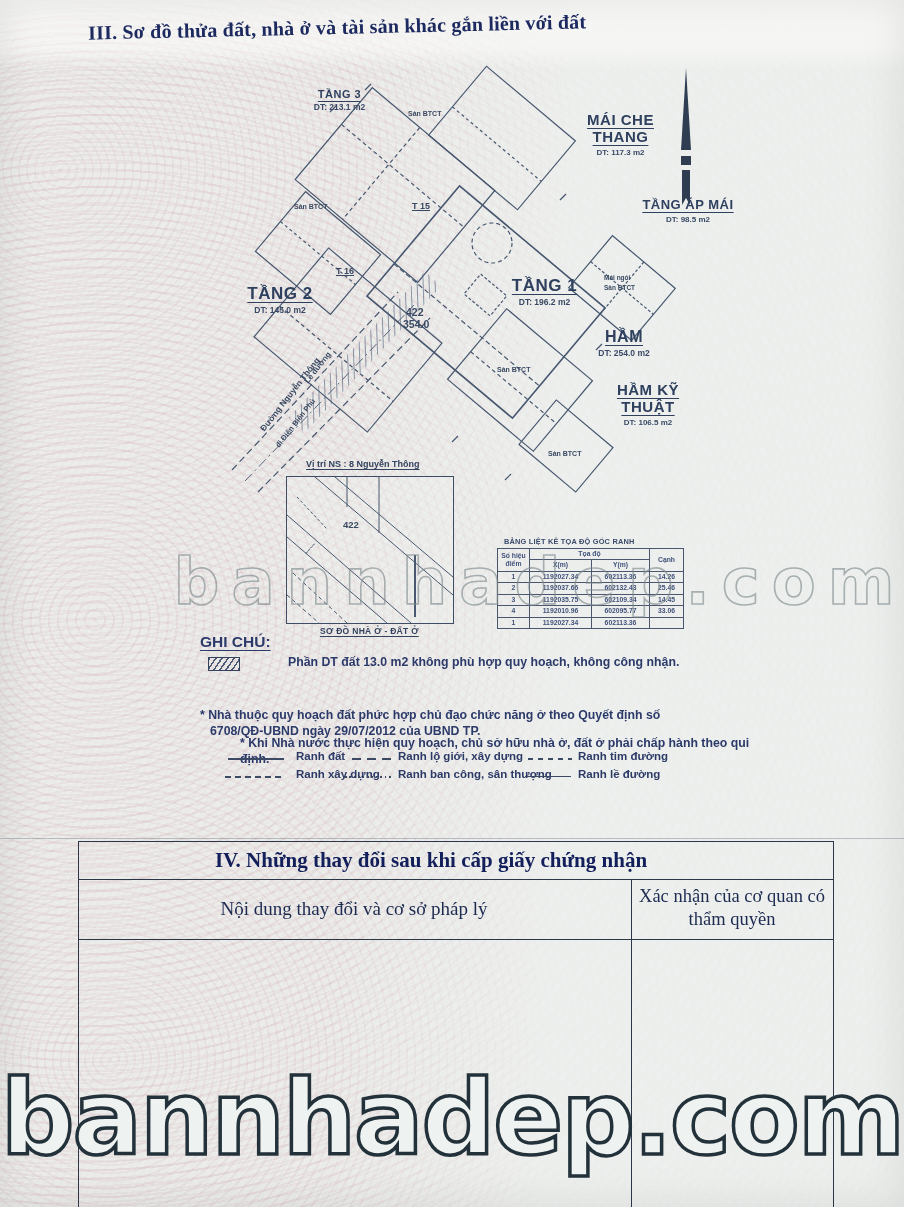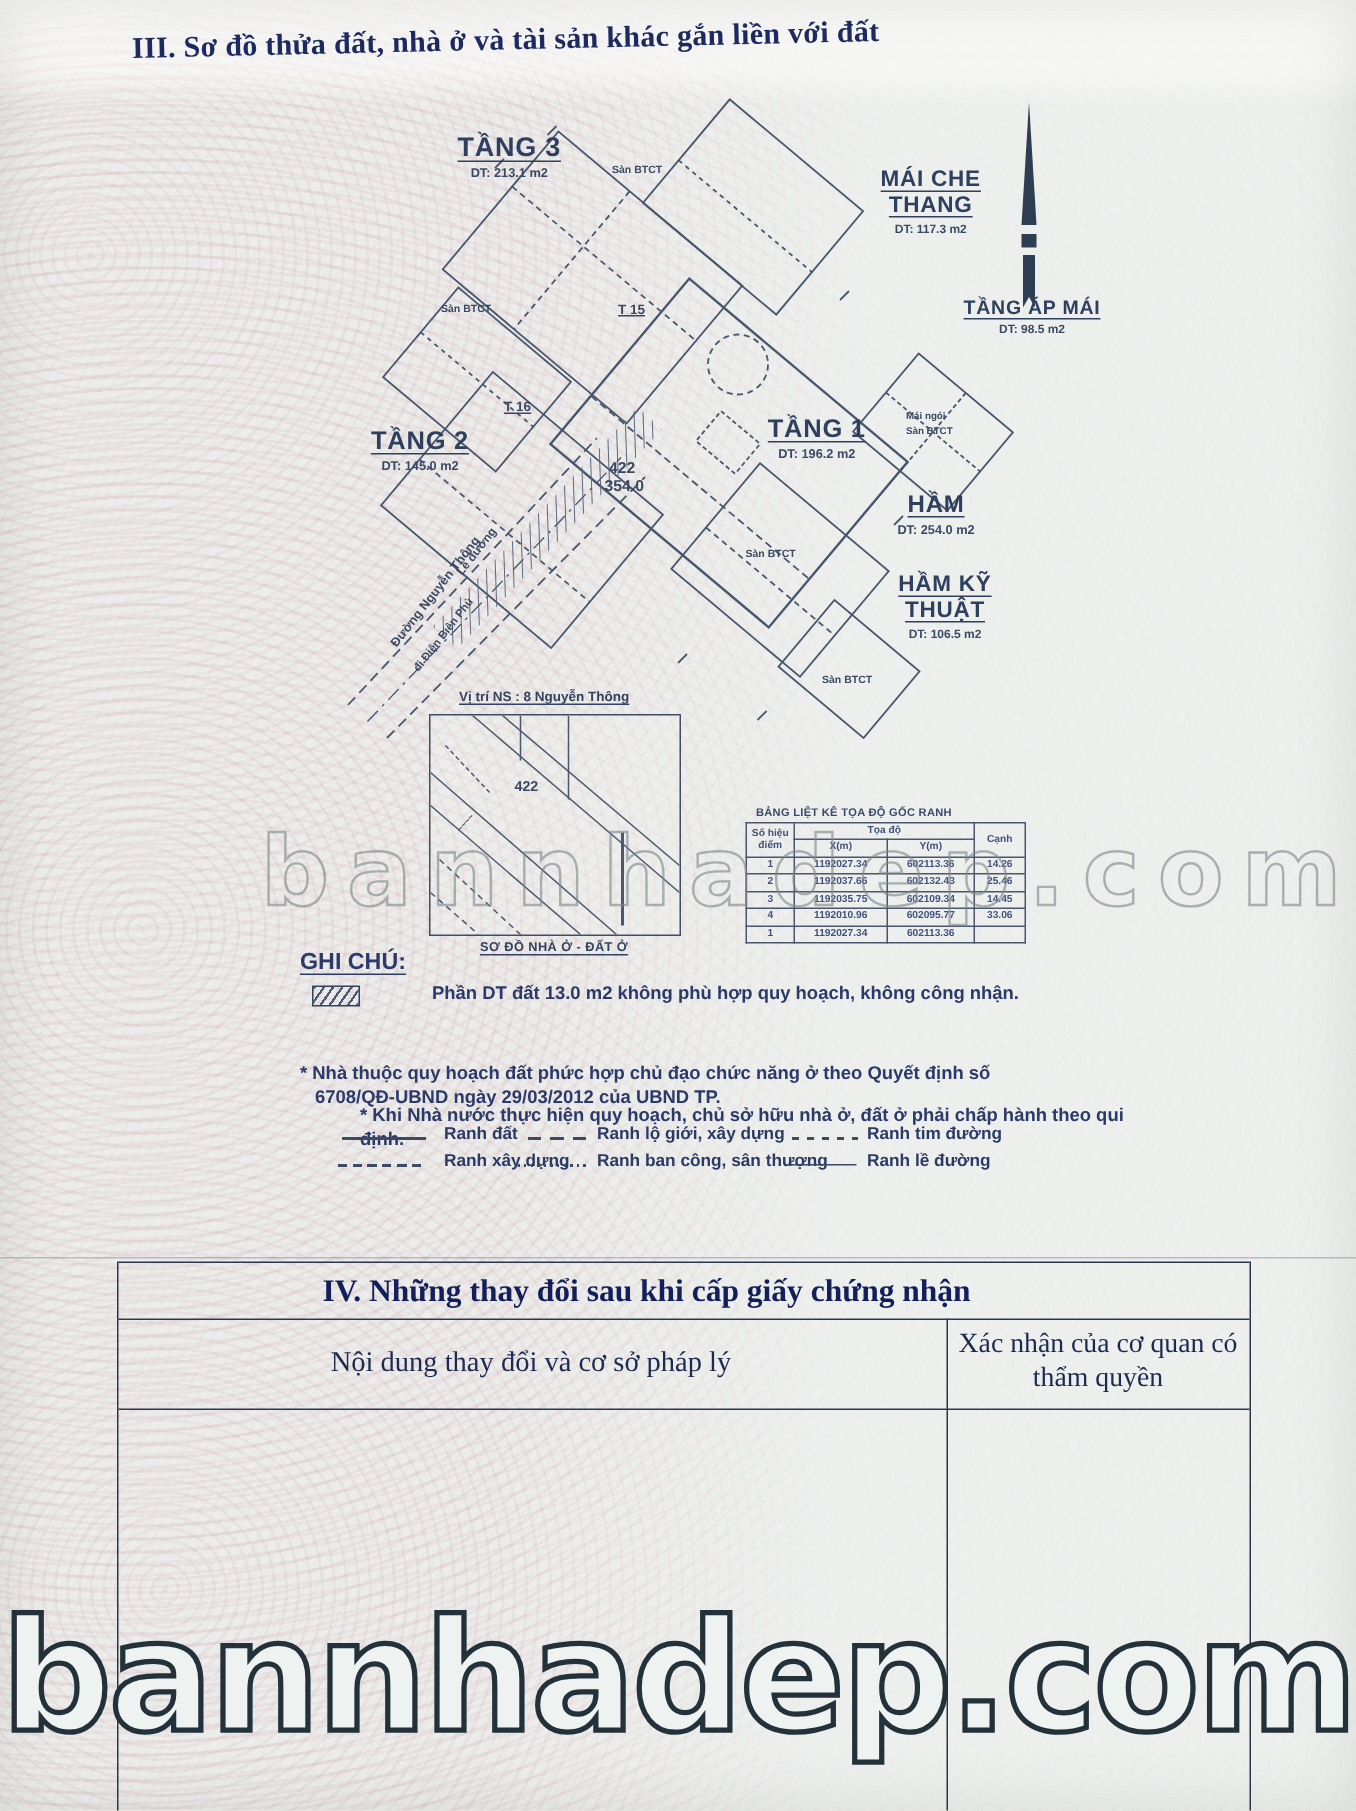--- a/index.html
+++ b/index.html
@@ -141,21 +141,21 @@
     </g>
 
     <g fill="#2e3d52" stroke="none">
       <polygon points="686,18 691,100 681,100"></polygon>
       <rect x="681" y="106" width="10" height="9"></rect>
       <polygon points="682,120 690,120 690,155 686,148 682,155"></polygon>
     </g>
   </svg>
 
   <div class="floor" style="left:282px; top:88px; width:115px;">
-    <div class="fname" style="font-size:18px;">TẦNG 3</div>
+    <div class="fname" style="font-size:11px;">TẦNG 3</div>
     <div class="farea">DT: 213.1 m2</div>
   </div>
   <div class="floor" style="left:558px; top:112px; width:125px;">
     <div class="fname" style="font-size:15px;">MÁI CHE THANG</div>
     <div class="farea" style="font-size:8px;">DT: 117.3 m2</div>
   </div>
   <div class="floor" style="left:642px; top:198px; width:92px;">
     <div class="fname" style="font-size:13px;">TẦNG ÁP MÁI</div>
     <div class="farea" style="font-size:8px;">DT: 98.5 m2</div>
   </div>
@@ -164,21 +164,21 @@
     <div class="farea">DT: 145.0 m2</div>
   </div>
   <div class="floor" style="left:492px; top:276px; width:105px;">
     <div class="fname" style="font-size:17px;">TẦNG 1</div>
     <div class="farea">DT: 196.2 m2</div>
   </div>
   <div class="floor" style="left:585px; top:328px; width:78px;">
     <div class="fname" style="font-size:16px;">HẦM</div>
     <div class="farea">DT: 254.0 m2</div>
   </div>
-  <div class="floor" style="left:576px; top:382px; width:108px;">
+  <div class="floor" style="left:594px; top:382px; width:108px;">
     <div class="fname" style="font-size:15px;">HẦM KỸ THUẬT</div>
     <div class="farea" style="font-size:8px;">DT: 106.5 m2</div>
   </div>
 
   <div class="ann" style="left:408px; top:110px; font-size:7px;">Sàn BTCT</div>
   <div class="ann" style="left:294px; top:203px; font-size:7px;">Sàn BTCT</div>
   <div class="ann" style="left:497px; top:366px; font-size:7px;">Sàn BTCT</div>
   <div class="ann" style="left:548px; top:450px; font-size:7px;">Sàn BTCT</div>
   <div class="ann" style="left:604px; top:274px; font-size:6.5px;">Mái ngói</div>
   <div class="ann" style="left:604px; top:284px; font-size:6.5px;">Sàn BTCT</div>
@@ -260,21 +260,21 @@
       <td>1192027.34</td>
       <td>602113.36</td>
       <td></td>
     </tr>
   </tbody>
     </table>
 
   <div class="abs notes" style="left:200px; top:633px; font-size:15.5px; text-decoration:underline; text-underline-offset:3px;">GHI CHÚ:</div>
   <div class="abs hatch-swatch" style="left:208px; top:657px; width:30px; height:12px;"></div>
   <div class="note-line" style="left:248px; top:655px; width:440px;">Phần DT đất 13.0 m2 không phù hợp quy hoạch, không công nhận.</div>
-  <div class="note-line" style="left:200px; top:708px; width:500px; padding-left:10px; text-indent:-10px;">* Nhà thuộc quy hoạch đất phức hợp chủ đạo chức năng ở theo Quyết định số 6708/QĐ-UBND ngày 29/03/2012 của UBND TP.</div>
+  <div class="note-line" style="left:200px; top:708px; width:500px; padding-left:10px; text-indent:-10px;">* Nhà thuộc quy hoạch đất phức hợp chủ đạo chức năng ở theo Quyết định số 6708/QĐ-UBND ngày 29/07/2012 của UBND TP.</div>
   <div class="note-line" style="left:200px; top:736px; width:520px;">* Khi Nhà nước thực hiện quy hoạch, chủ sở hữu nhà ở, đất ở phải chấp hành theo qui định.</div>
 
   <div class="line-sample" style="left:228px; top:758px; width:56px; background:#3c4a63;"></div>
   <div class="lg-label" style="left:296px; top:750px;">Ranh đất</div>
   <div class="line-sample" style="left:352px; top:758px; width:42px; background:repeating-linear-gradient(90deg,#3c4a63 0 9px, rgba(0,0,0,0) 9px 15px);"></div>
   <div class="lg-label" style="left:398px; top:750px;">Ranh lộ giới, xây dựng</div>
   <div class="line-sample" style="left:528px; top:758px; width:44px; background:repeating-linear-gradient(90deg,#3c4a63 0 5px, rgba(0,0,0,0) 5px 10px);"></div>
   <div class="lg-label" style="left:578px; top:750px;">Ranh tim đường</div>
 
   <div class="line-sample" style="left:225px; top:776px; width:58px; background:repeating-linear-gradient(90deg,#3c4a63 0 6px, rgba(0,0,0,0) 6px 10px);"></div>

